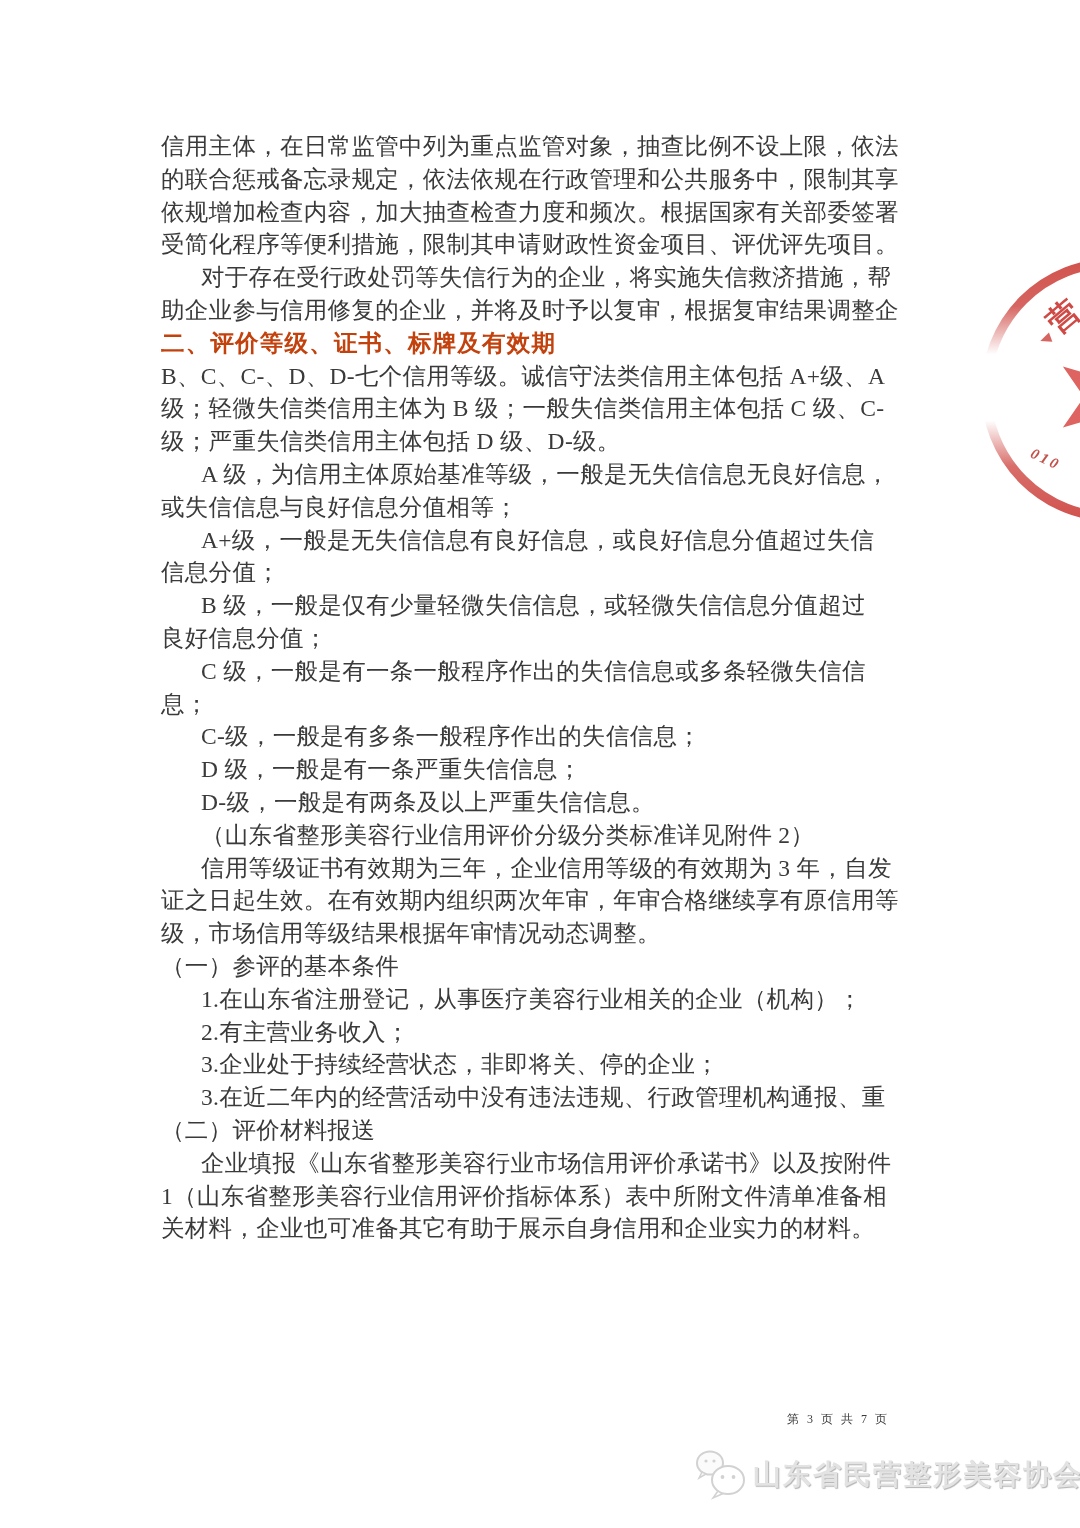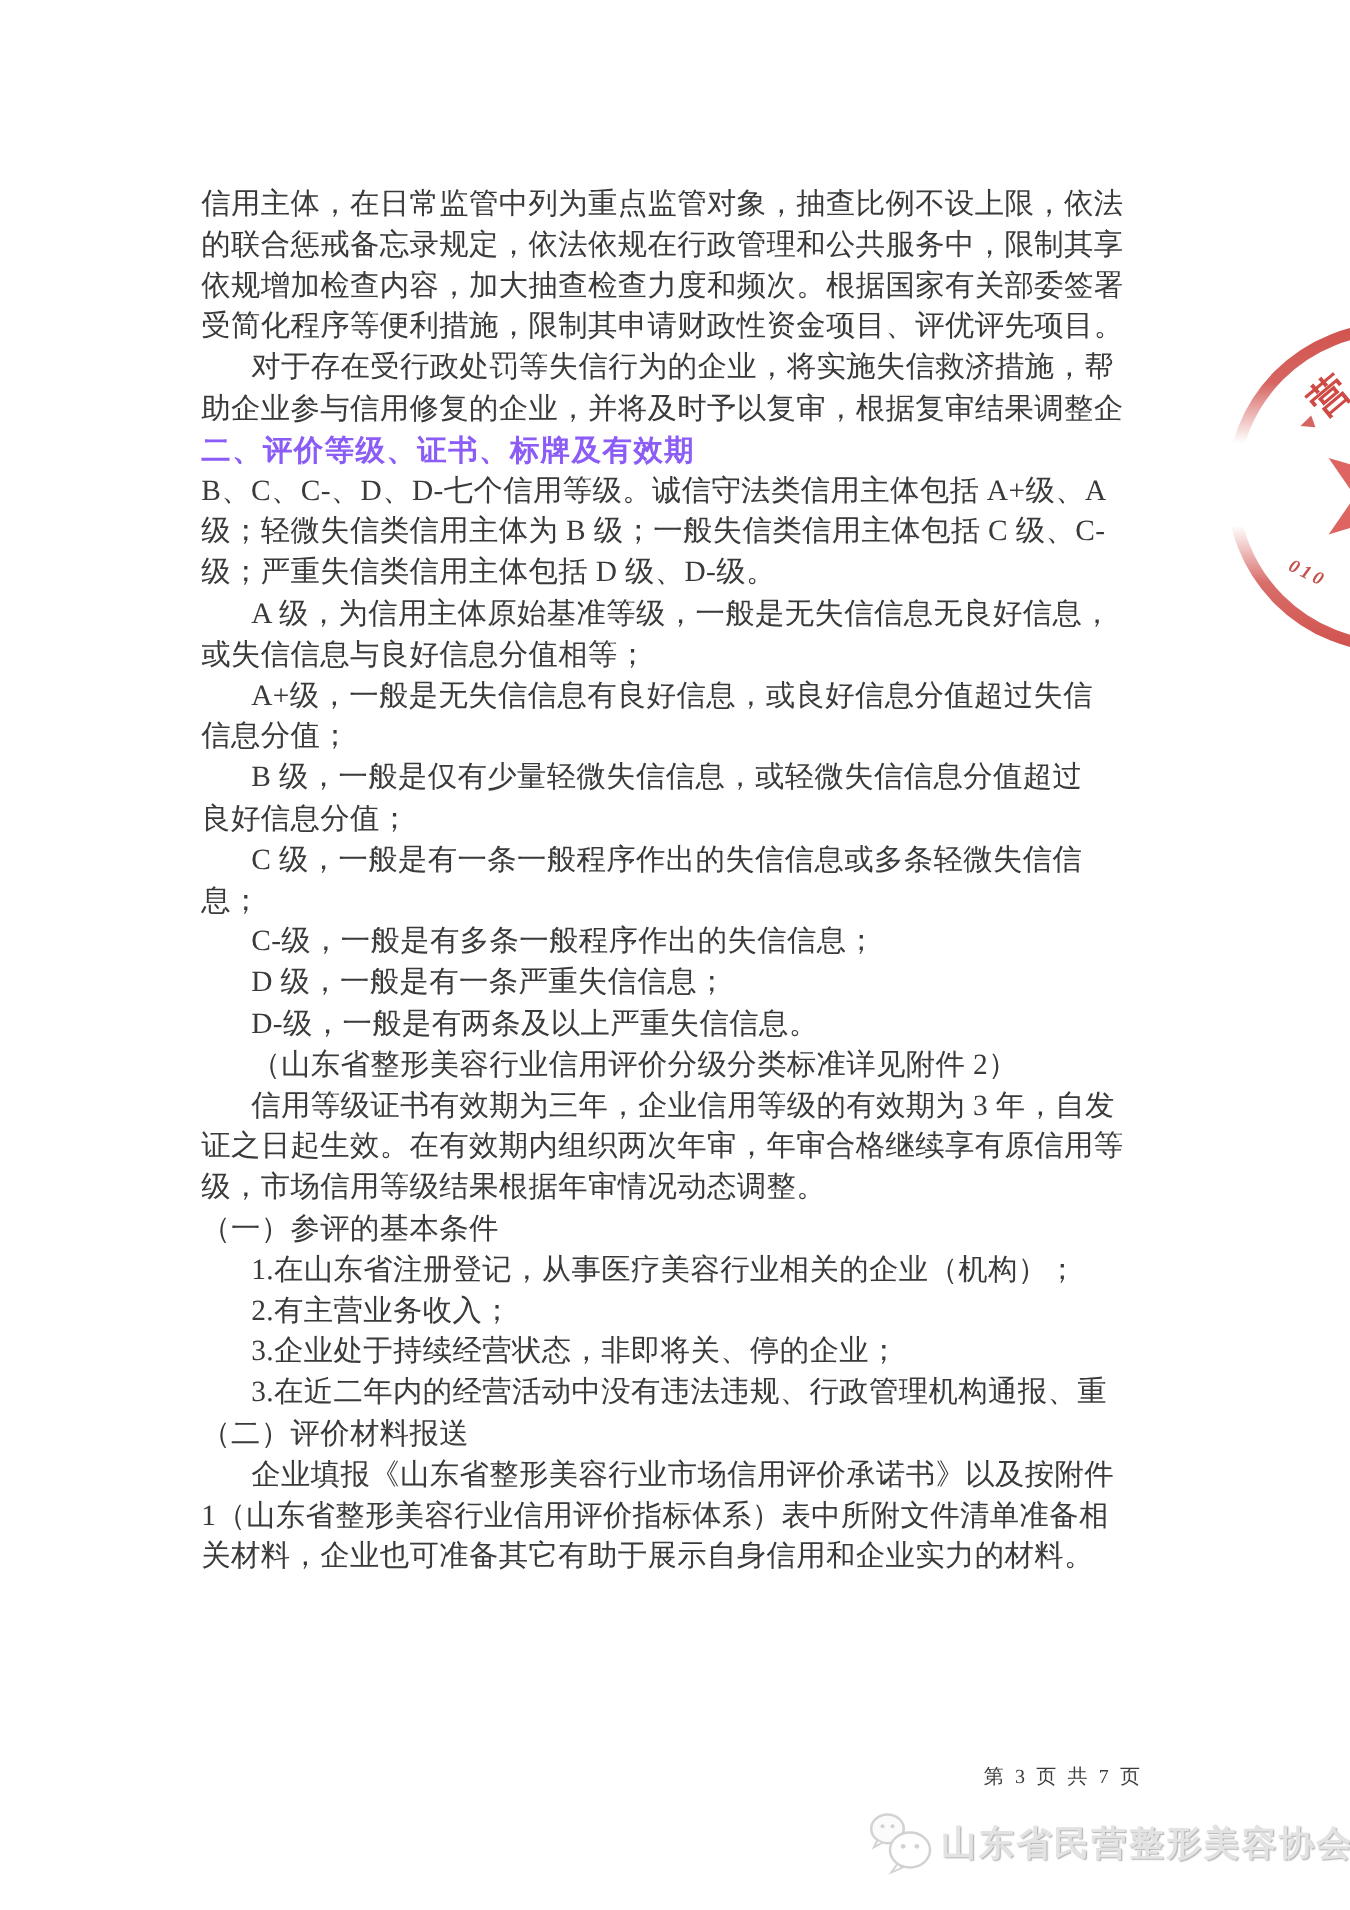--- a/index.html
+++ b/index.html
@@ -3,34 +3,34 @@
 <meta charset="utf-8">
 <style>
   html,body { margin:0; padding:0; background:#ffffff; }
   .page {
     position:relative; width:1080px; height:1528px;
     background:#ffffff; overflow:hidden;
     font-family:"Liberation Serif","DejaVu Serif",serif;
   }
   
   .doc-body {
-    position:absolute; left:161px; top:147px; width:768px;
+    position:absolute; left:161px; top:130px; width:768px;
     font-size:23.5px; line-height:32.8px; letter-spacing:0.3px;
     color:#3a3a3a;
   }
   .line { white-space:nowrap; height:32.8px; }
   .line.indent { text-indent:40px; }
   .line.heading {
     font-family:"Liberation Sans","DejaVu Sans",sans-serif;
-    font-weight:bold; color:#8b5cf6; letter-spacing:1.2px;
+    font-weight:bold; color:#c2410c; letter-spacing:1.2px;
   }
   
   .page-number {
     position:absolute; top:1411px; left:787px;
-    font-size:16px; letter-spacing:2.5px; color:#3c3c3c;
+    font-size:12px; letter-spacing:2.5px; color:#3c3c3c;
     font-family:"Liberation Serif","DejaVu Serif",serif;
   }
   
   .watermark {
     position:absolute; left:694px; top:1448px;
     display:flex; align-items:center; gap:5px;
   }
   .watermark-text {
     font-family:"Liberation Sans","DejaVu Sans",sans-serif;
     font-weight:bold; font-size:28px; letter-spacing:2px;

